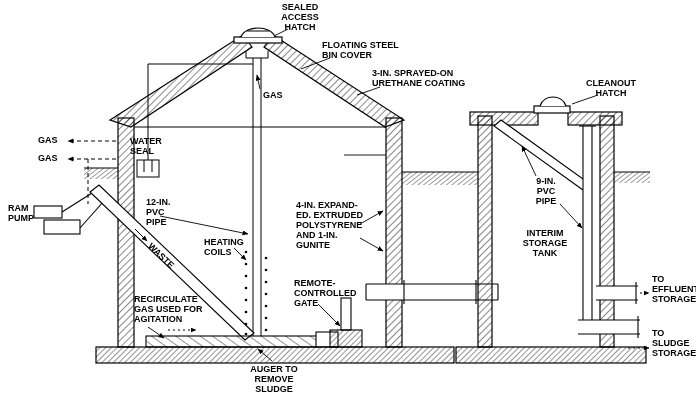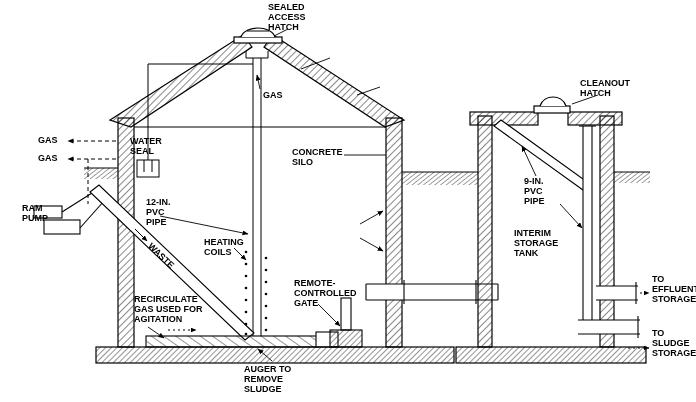--- a/index.html
+++ b/index.html
@@ -1,21 +1,21 @@
 <!DOCTYPE html>
 <html><head>
 <meta charset="utf-8">
 <style>
   html,body{margin:0;padding:0;background:#fff;}
   #stage{position:relative;width:696px;height:402px;background:#ffffff;overflow:hidden;
          font-family:"Liberation Sans",sans-serif;}
   #drawing{position:absolute;left:0;top:0;}
   .lbl{position:absolute;font:bold 9px/1.12 "Liberation Sans",sans-serif;color:#000;
        white-space:pre-line;letter-spacing:0;}
-  .c{}
+  .c{text-align:center;}
   .rot{transform:rotate(44deg);transform-origin:0 0;}
 </style>
 </head>
 <body>
 
 <div id="stage">
 
   <svg id="drawing" width="696" height="402" viewBox="0 0 696 402">
     <defs>
       <pattern id="hw" patternUnits="userSpaceOnUse" width="5" height="5" patternTransform="rotate(45)">
@@ -189,37 +189,44 @@
       <line x1="272" y1="361" x2="258" y2="349" marker-end="url(#arr)"></line>
       <line x1="148" y1="327" x2="164" y2="338" marker-end="url(#arr)"></line>
       <line x1="536" y1="176" x2="522" y2="146" marker-end="url(#arr)"></line>
       <line x1="560" y1="204" x2="582" y2="228" marker-end="url(#arr)"></line>
     </g>
   </svg>
 
   <div class="lbl c" style="left:268px;top:2px;width:64px">SEALED
 ACCESS
 HATCH</div>
+  <div class="lbl" style="left:322px;top:40px;width:100px">FLOATING STEEL
+BIN COVER</div>
+  <div class="lbl" style="left:372px;top:68px;width:110px">3-IN. SPRAYED-ON
+URETHANE COATING</div>
   <div class="lbl c" style="left:580px;top:78px;width:62px">CLEANOUT
 HATCH</div>
   <div class="lbl" style="left:263px;top:90px;width:30px">GAS</div>
   <div class="lbl" style="left:38px;top:135px;width:28px">GAS</div>
   <div class="lbl" style="left:38px;top:153px;width:28px">GAS</div>
   <div class="lbl" style="left:130px;top:136px;width:40px">WATER
 SEAL</div>
-  <div class="lbl" style="left:292px;top:147px;width:56px">CONCRETE
-SILO</div>
-  <div class="lbl" style="left:22px;top:203px;width:34px">RAM
+  <div class="lbl" style="left:8px;top:203px;width:34px">RAM
 PUMP</div>
   <div class="lbl" style="left:146px;top:197px;width:38px">12-IN.
 PVC
 PIPE</div>
   <div class="lbl" style="left:204px;top:237px;width:48px">HEATING
 COILS</div>
   <div class="lbl rot" style="left:153px;top:241px;width:44px">WASTE</div>
+  <div class="lbl" style="left:296px;top:200px;width:72px">4-IN. EXPAND-
+ED. EXTRUDED
+POLYSTYRENE
+AND 1-IN.
+GUNITE</div>
   <div class="lbl c" style="left:524px;top:176px;width:44px">9-IN.
 PVC
 PIPE</div>
   <div class="lbl c" style="left:514px;top:228px;width:62px">INTERIM
 STORAGE
 TANK</div>
   <div class="lbl" style="left:134px;top:294px;width:72px">RECIRCULATE
 GAS USED FOR
 AGITATION</div>
   <div class="lbl" style="left:294px;top:278px;width:70px">REMOTE-

